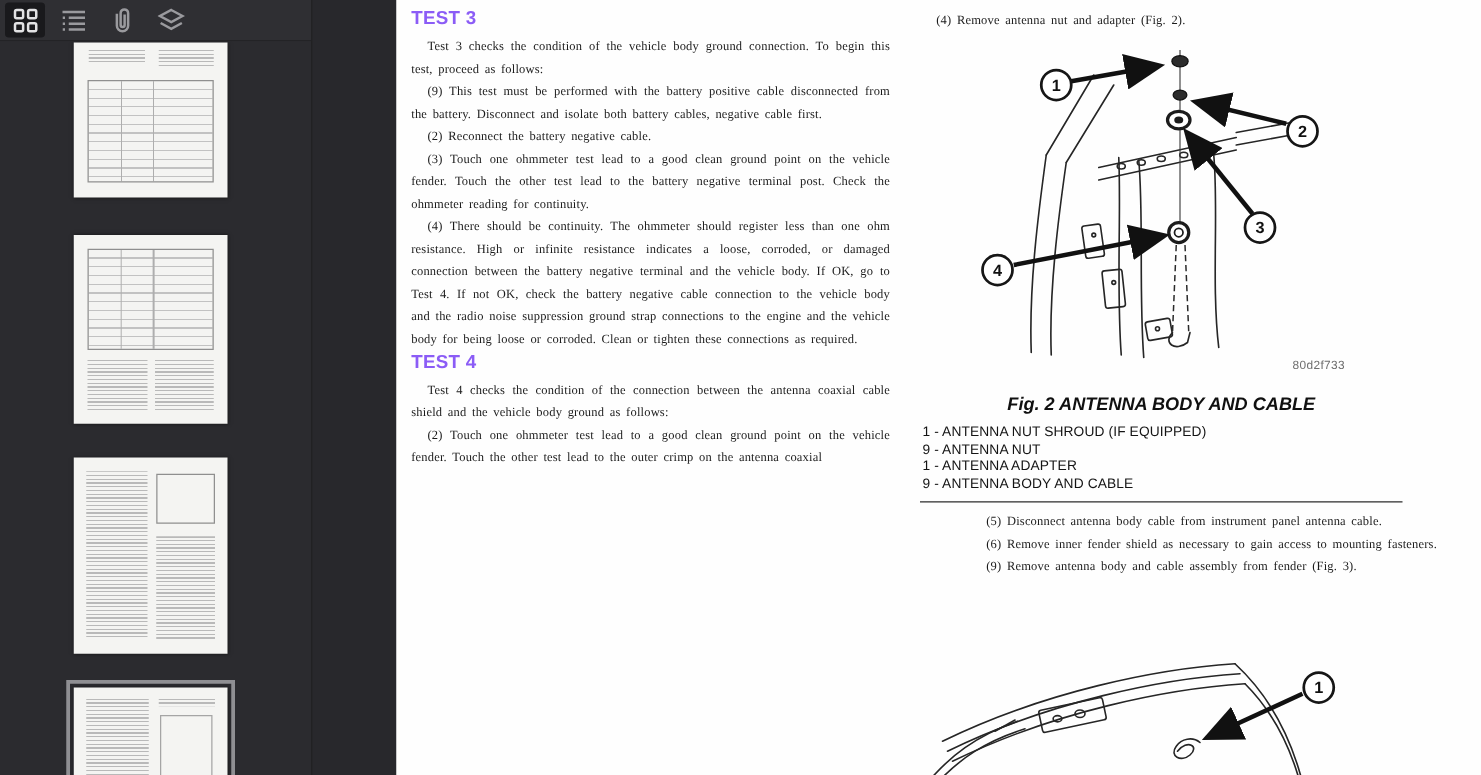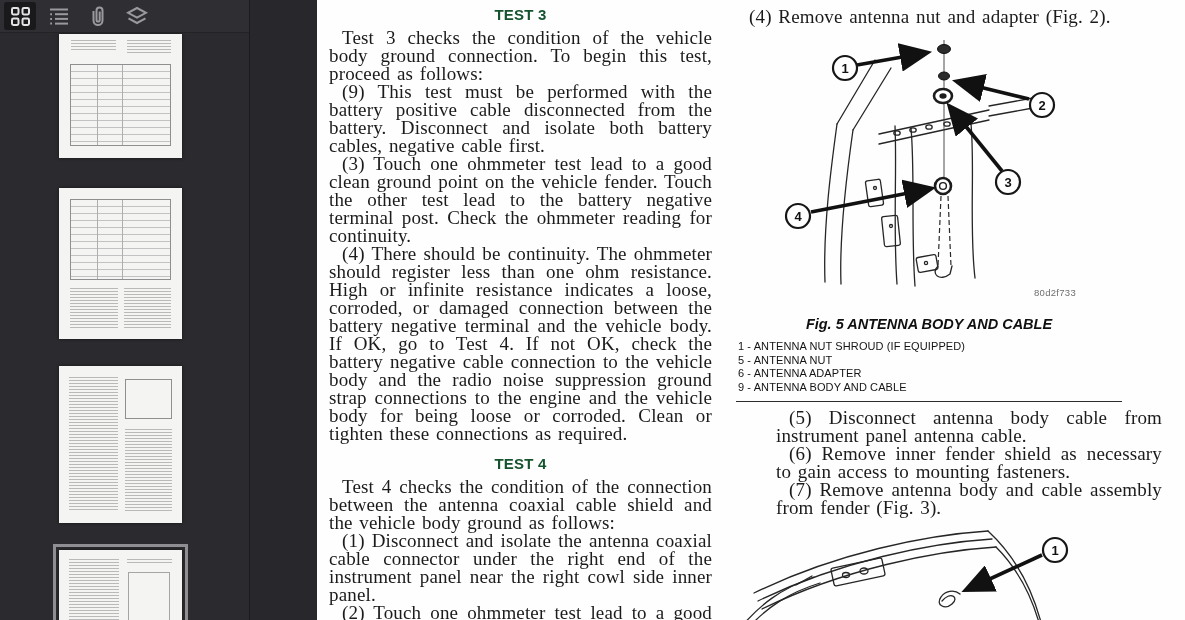--- a/index.html
+++ b/index.html
@@ -32,24 +32,24 @@
   .mini-box { border:1px solid #8f8f8f; }
 
   
   .viewer { position:relative; flex:1; height:620px; background:#28282c; overflow:hidden; }
   .page { position:absolute; left:67px; top:0; width:900px; height:620px; background:#fefefe;
           color:#1b1b1b; }
 
   .col-left { position:absolute; left:12px; top:6px; width:383px; }
   .col-right { position:absolute; left:419px; top:6px; width:386px; height:608px; }
 
-  h2.sect { font:700 15px/18px "Liberation Sans", sans-serif; letter-spacing:.2px; color:#14532d;
-            margin-bottom:5px;text-align:center; }
-  h2.sect.second { margin-top:12px; }
-  p.body { font-family:"Liberation Serif", serif; font-size:19px; line-height:18px;
+  h2.sect { font:700 15px/18px "Liberation Sans", sans-serif; letter-spacing:.2px; color:#8b5cf6;
+            margin-bottom:5px; }
+  h2.sect.second { }
+  p.body { font-family:"Liberation Serif", serif; font-size:10px; line-height:18px;
            text-align:justify; text-indent:13px; letter-spacing:.15px; word-spacing:1.8px;
            color:#1b1b1b; }
 
   .step4 { position:absolute; top:2px; left:0; width:100%; }
   .fig2 { position:absolute; top:32px; left:43px; width:332px; height:258px; }
   .fig-code { position:absolute; top:281px; left:298px; font:9.5px "Liberation Sans",sans-serif;
               color:#6e6e6e; letter-spacing:.3px;text-align:center; }
   .fig-caption { position:absolute; top:310px; left:0; width:100%; text-align:center;
                  font:italic 700 14.5px "Liberation Sans",sans-serif; color:#101010; }
   .legend { position:absolute; top:334px; left:2px; list-style:none; }
@@ -138,25 +138,25 @@
     </div>
   </aside>
 
   <main class="viewer">
     <div class="page">
 
       <section class="col-left">
         <h2 class="sect">TEST 3</h2>
         <p class="body">Test 3 checks the condition of the vehicle body ground connection. To begin this test, proceed as follows:</p>
         <p class="body">(9) This test must be performed with the battery positive cable disconnected from the battery. Disconnect and isolate both battery cables, negative cable first.</p>
+        <p class="body">(2) Reconnect the battery negative cable.</p>
         <p class="body">(3) Touch one ohmmeter test lead to a good clean ground point on the vehicle fender. Touch the other test lead to the battery negative terminal post. Check the ohmmeter reading for continuity.</p>
         <p class="body">(4) There should be continuity. The ohmmeter should register less than one ohm resistance. High or infinite resistance indicates a loose, corroded, or damaged connection between the battery negative terminal and the vehicle body. If OK, go to Test 4. If not OK, check the battery negative cable connection to the vehicle body and the radio noise suppression ground strap connections to the engine and the vehicle body for being loose or corroded. Clean or tighten these connections as required.</p>
         <h2 class="sect second">TEST 4</h2>
         <p class="body">Test 4 checks the condition of the connection between the antenna coaxial cable shield and the vehicle body ground as follows:</p>
-        <p class="body">(1) Disconnect and isolate the antenna coaxial cable connector under the right end of the instrument panel near the right cowl side inner panel.</p>
         <p class="body">(2) Touch one ohmmeter test lead to a good clean ground point on the vehicle fender. Touch the other test lead to the outer crimp on the antenna coaxial</p>
       </section>
 
       <section class="col-right">
         <p class="body step4">(4) Remove antenna nut and adapter (Fig. 2).</p>
 
         <svg class="fig2" viewBox="0 0 332 258">
           <defs>
             <marker id="ah2" markerWidth="9" markerHeight="8" refX="7" refY="4" orient="auto">
               <polygon points="0,0 9,4 0,8" fill="#111"></polygon>
@@ -213,34 +213,34 @@
             <circle cx="263" cy="67" r="12" class="callout-c"></circle>
             <text x="263" y="71.5" class="callout-n">2</text>
             <circle cx="229" cy="144" r="12" class="callout-c"></circle>
             <text x="229" y="148.5" class="callout-n">3</text>
             <circle cx="19" cy="178" r="12" class="callout-c"></circle>
             <text x="19" y="182.5" class="callout-n">4</text>
           </g>
         </svg>
 
         <span class="fig-code">80d2f733</span>
-        <div class="fig-caption">Fig. 5 ANTENNA BODY AND CABLE</div>
+        <div class="fig-caption">Fig. 2 ANTENNA BODY AND CABLE</div>
 
         <ul class="legend">
           <li>1 - ANTENNA NUT SHROUD (IF EQUIPPED)</li>
-          <li>5 - ANTENNA NUT</li>
-          <li>6 - ANTENNA ADAPTER</li>
+          <li>9 - ANTENNA NUT</li>
+          <li>1 - ANTENNA ADAPTER</li>
           <li>9 - ANTENNA BODY AND CABLE</li>
         </ul>
         <div class="legend-rule"></div>
 
         <div class="steps">
           <p class="body">(5) Disconnect antenna body cable from instrument panel antenna cable.</p>
           <p class="body">(6) Remove inner fender shield as necessary to gain access to mounting fasteners.</p>
-          <p class="body">(7) Remove antenna body and cable assembly from fender (Fig. 3).</p>
+          <p class="body">(9) Remove antenna body and cable assembly from fender (Fig. 3).</p>
         </div>
 
         <svg class="fig3" viewBox="0 0 386 99">
           <defs>
             <marker id="ah3" markerWidth="9" markerHeight="8" refX="7" refY="4" orient="auto">
               <polygon points="0,0 9,4 0,8" fill="#111"></polygon>
             </marker>
           </defs>
           <g class="sketch">
             <path d="M18,66 C100,26 190,8 252,4"></path>

